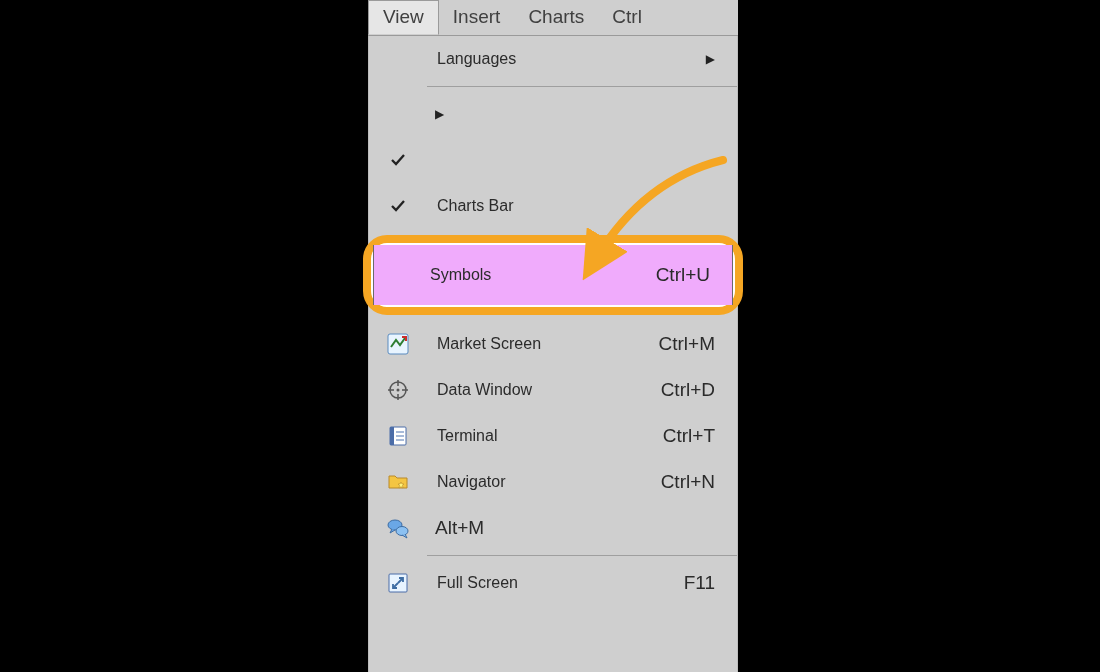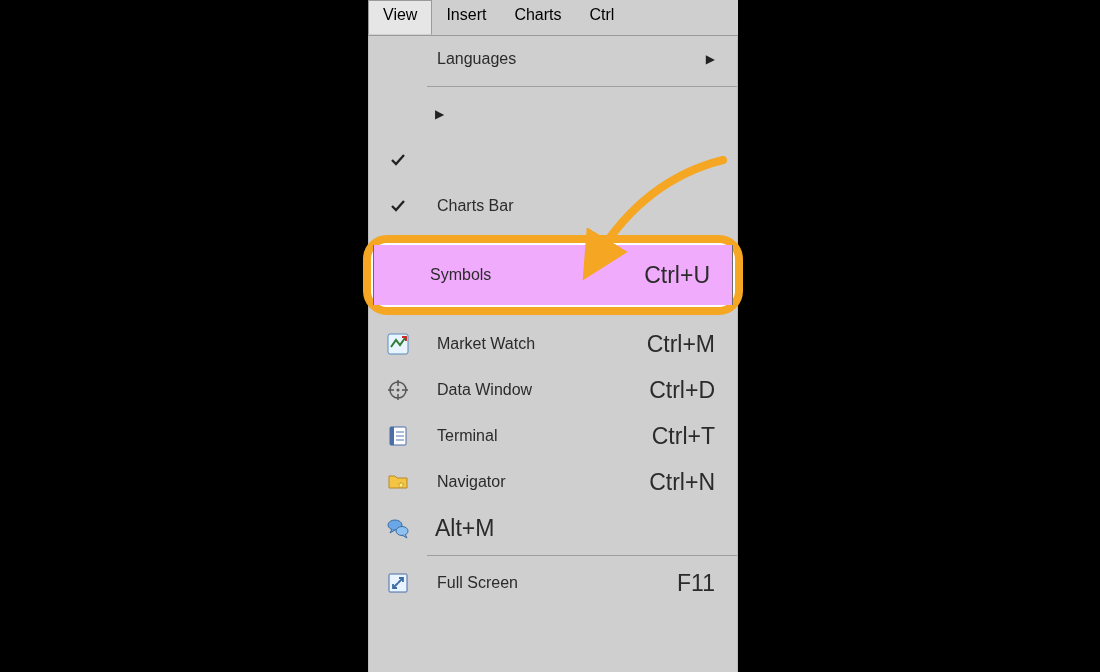--- a/index.html
+++ b/index.html
@@ -24,22 +24,22 @@
   
   .menubar {
     display: flex;
     align-items: stretch;
     height: 36px;
     background: #cfcfcf;
     border-bottom: 1px solid #9a9a9a;
   }
   .menubar-item {
     padding: 6px 14px 0 14px;
-    font-size: 16px;
-    color: #000000;
+    font-size: 19px;
+    color: #404040;
     cursor: default;
   }
   .menubar-item.active {
     background: #e6e6e6;
     border: 1px solid #9a9a9a;
     border-bottom: 1px solid #cfcfcf;
     position: relative;
     top: 0;
     padding-top: 5px;
   }
@@ -68,21 +68,21 @@
     justify-content: center;
     flex: 0 0 58px;
   }
   .label {
     flex: 1 1 auto;
     font-size: 16px;
     color: #2b2b2b;
     padding-left: 10px;
   }
   .shortcut {
-    font-size: 23px;
+    font-size: 19px;
     color: #2b2b2b;
     padding-left: 8px;
     white-space: nowrap;
   }
   .submenu-arrow {
     font-size: 12px;
     color: #222;
     padding-left: 8px;
   }
   .sep {
@@ -186,21 +186,21 @@
     </div>
 
     <div class="menu-item">
       <span class="icon-slot">
         <svg class="ico" viewBox="0 0 24 24">
           <rect x="2" y="2" width="20" height="20" rx="2" fill="#e8f4ff" stroke="#5a8bbf"></rect>
           <path d="M5 15 L10 8 L14 13 L19 6" stroke="#2e7d32" stroke-width="2" fill="none"></path>
           <path d="M16 5 L20 5 L20 9" stroke="#cc2b2b" stroke-width="2" fill="none"></path>
         </svg>
       </span>
-      <span class="label">Market Watch</span>
+      <span class="label">Market Screen</span>
       <span class="shortcut">Ctrl+M</span>
     </div>
 
     <div class="menu-item">
       <span class="icon-slot">
         <svg class="ico" viewBox="0 0 24 24">
           <circle cx="12" cy="12" r="8" fill="none" stroke="#555" stroke-width="1.5"></circle>
           <path d="M12 2 V8 M12 16 V22 M2 12 H8 M16 12 H22" stroke="#555" stroke-width="1.5"></path>
           <circle cx="12" cy="12" r="1.5" fill="#555"></circle>
         </svg>

